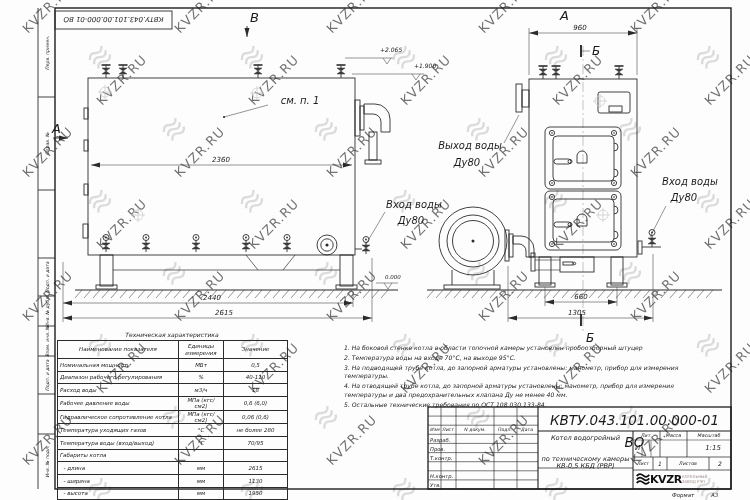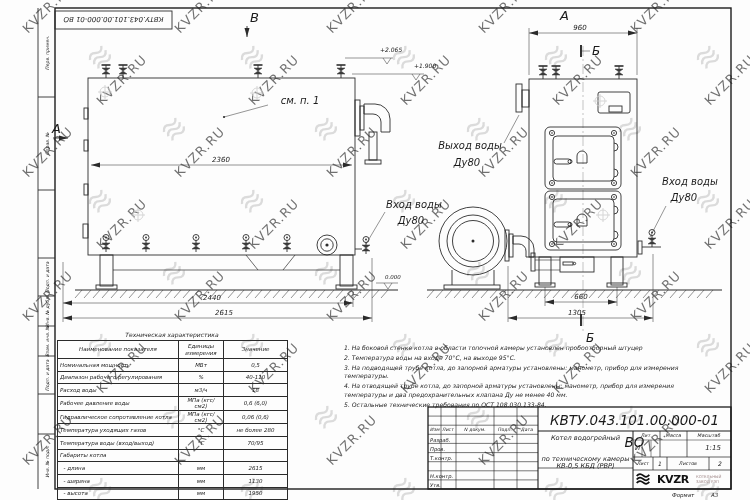--- a/index.html
+++ b/index.html
@@ -26,21 +26,21 @@
   #spec-table th{text-align:center;height:17px;}
   #spec-table td{height:11.7px;}
   #spec-table td.c0{text-align:left;white-space:pre;}
   #spec-table td.c1,#spec-table td.c2{text-align:center;}
   #notes-box{position:absolute;left:344px;top:344px;width:366px;font-size:6.1px;
       line-height:1.44;font-style:italic;color:#1b1b1b;}
   .note{margin:0 0 1px 0;}
   .tb-txt{position:absolute;font-style:italic;color:#1b1b1b;}
   .ctr{text-align:center;}
   #logo-row{position:absolute;left:636px;top:471px;width:94px;height:17px;display:flex;
-      align-items:center;gap:7px;}
+      align-items:center;gap:0;}
   #logo-kvzr{font-style:normal;font-weight:bold;font-size:11px;letter-spacing:-0.4px;color:#111;}
   .logo-sub{font-style:normal;font-size:3.9px;line-height:1.15;color:#a58f8f;}
 </style>
 </head>
 <body>
 
 <div id="sheet">
 
 <svg id="main-svg" width="750" height="500" viewBox="0 0 750 500">
   <defs>

